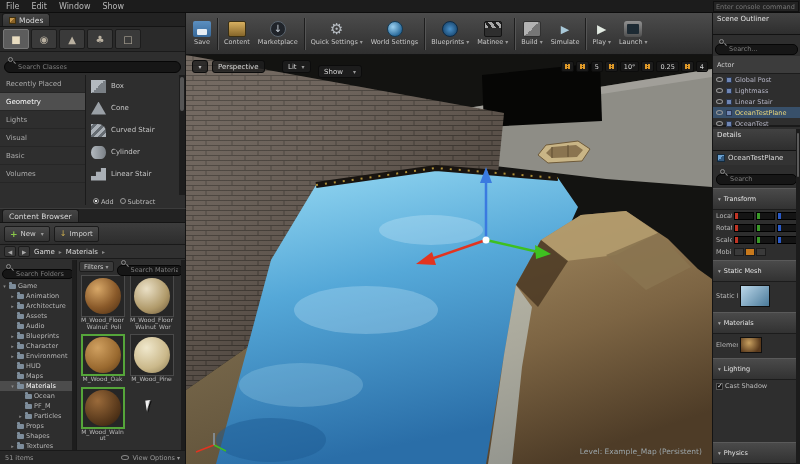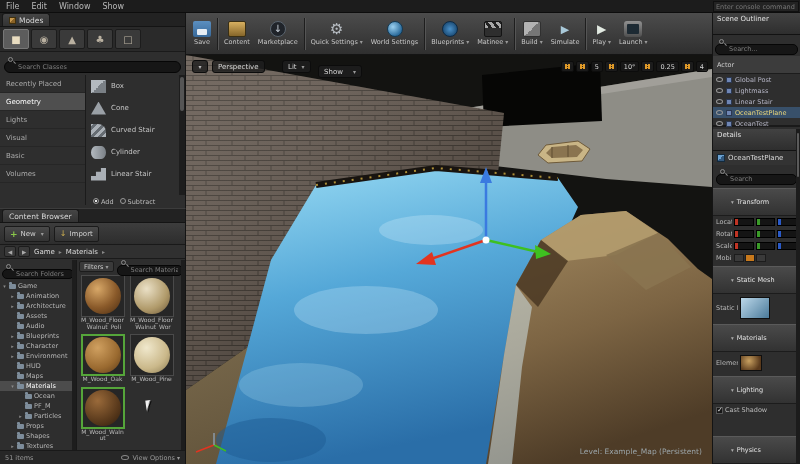--- a/index.html
+++ b/index.html
@@ -148,21 +148,21 @@
   .ol-colhdr{height:18px;background:#3c3c3c;font-size:6.5px;color:#ccc;padding:0 4px;display:flex;align-items:center;border-bottom:1px solid #1c1c1c;}
   .ol-row{height:11px;display:flex;align-items:center;gap:3px;padding:0 3px;font-size:6.5px;color:#b4b4c4;white-space:nowrap;overflow:hidden;}
   .ol-row.selected{background:#38506a;color:#ecd97c;}
   .ol-eye{flex:none;width:7px;height:5px;border:1px solid #999;border-radius:50%;}
   .ol-type{flex:none;width:6px;height:6px;background:#6f86b4;border:1px solid #2c3850;}
   .ol-footer{height:10px;background:#272727;font-size:6.5px;color:#999;display:flex;align-items:center;padding:0 4px;border-top:1px solid #191919;}
   .details{position:absolute;top:116px;left:0;right:0;bottom:0;overflow:hidden;}
   .obj-row{height:14px;display:flex;align-items:center;gap:3px;padding:0 4px;font-size:7px;color:#d8d8d8;background:#333;}
   .obj-ic{width:8px;height:8px;background:linear-gradient(135deg,#6aa0d0 50%,#335a80 50%);border:1px solid #142a3c;}
   .d-search{padding:1px 3px;}
-  .sechdr{background:linear-gradient(#4a4a4a,#323232);font-size:6.5px;color:#e2e2e2;padding:0 18px;height:28px;
+  .sechdr{background:linear-gradient(#4a4a4a,#323232);font-size:6.5px;color:#e2e2e2;padding:0 5px;height:22px;
           display:flex;align-items:center;gap:3px;border-top:1px solid #5a5a5a;border-bottom:1px solid #1c1c1c;margin-top:2px;}
   .sechdr::before{content:"▾";font-size:5.5px;color:#aaa;}
   .drow{height:12px;display:flex;align-items:center;gap:2px;padding:0 3px;font-size:6.5px;color:#b8b8b8;}
   .dlabel{width:16px;flex:none;white-space:nowrap;overflow:hidden;}
   .chip{display:inline-flex;height:8px;flex:1;background:#141414;border:1px solid #000;}
   .chip::before{content:"";width:3px;flex:none;}
   .chip.cx::before{background:#c03424;}
   .chip.cy::before{background:#3a9a28;}
   .chip.cz::before{background:#2a5ac8;}
   .seg{display:flex;gap:1px;}

